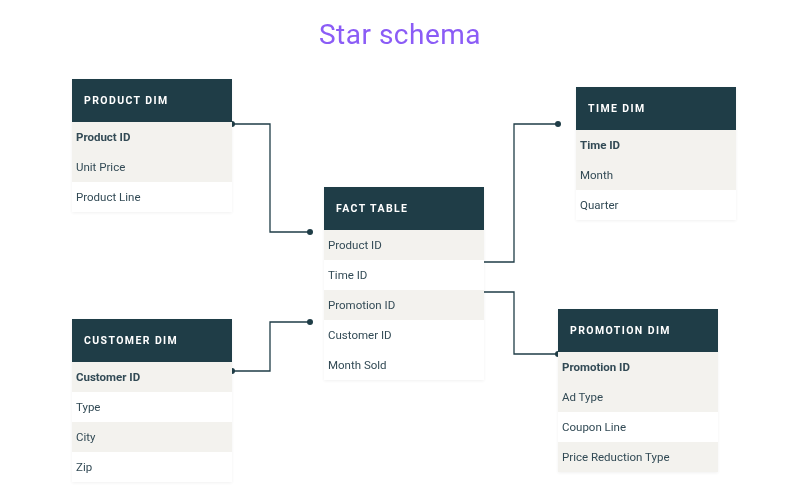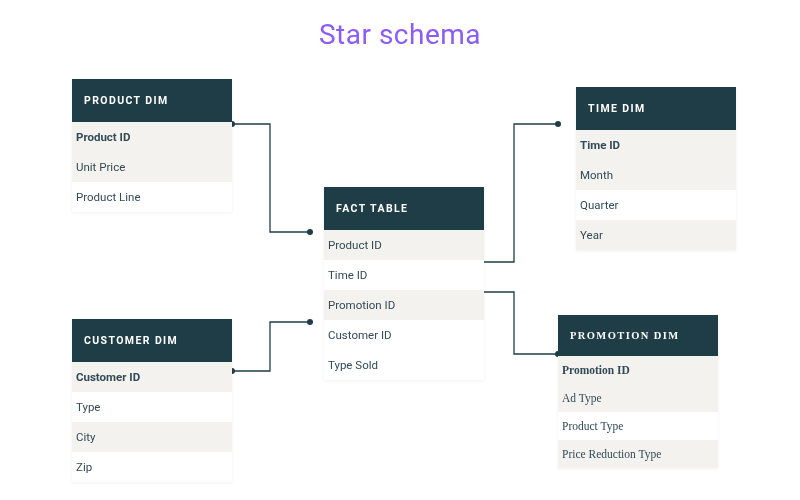--- a/index.html
+++ b/index.html
@@ -97,41 +97,40 @@
     <div class="row alt key">Product ID</div>
     <div class="row alt">Unit Price</div>
     <div class="row">Product Line</div>
   </div>
 
   <div class="tbl" style="left:576px; top:28px;margin-top:8px;">
     <div class="hdr">TIME DIM</div>
     <div class="row alt key">Time ID</div>
     <div class="row alt">Month</div>
     <div class="row">Quarter</div>
-    <div class="row alt">Year</div>
   </div>
 
   <div class="tbl" style="left:324px; top:136px;">
     <div class="hdr">FACT TABLE</div>
     <div class="row alt">Product ID</div>
     <div class="row">Time ID</div>
     <div class="row alt">Promotion ID</div>
     <div class="row">Customer ID</div>
-    <div class="row">Type Sold</div>
+    <div class="row">Month Sold</div>
   </div>
 
   <div class="tbl" style="left:72px; top:268px;">
     <div class="hdr">CUSTOMER DIM</div>
     <div class="row alt key">Customer ID</div>
     <div class="row">Type</div>
     <div class="row alt">City</div>
     <div class="row">Zip</div>
   </div>
 
-  <div class="tbl" style="left:558px; top:264px;font-family:Liberation Serif, serif;">
+  <div class="tbl" style="left:558px; top:258px;">
     <div class="hdr">PROMOTION DIM</div>
     <div class="row alt key">Promotion ID</div>
     <div class="row alt">Ad Type</div>
-    <div class="row">Product Type</div>
+    <div class="row">Coupon Line</div>
     <div class="row alt">Price Reduction Type</div>
   </div>
 
 </div>
 
 </body></html>

